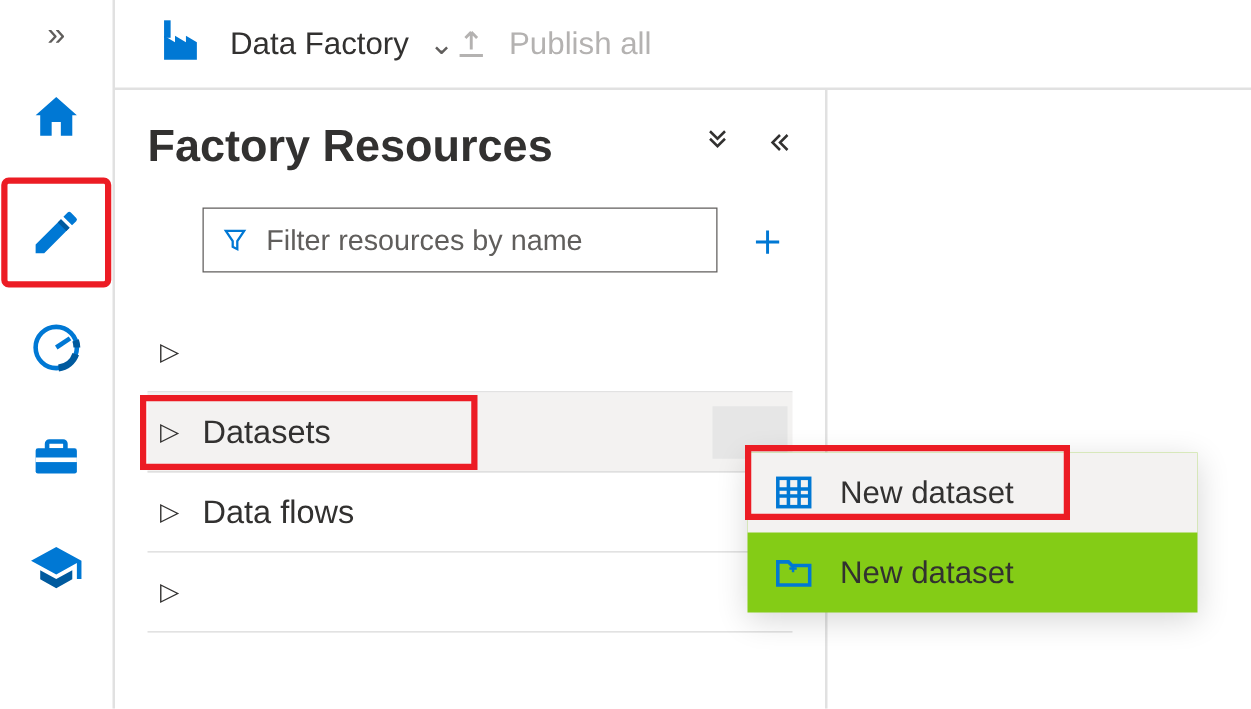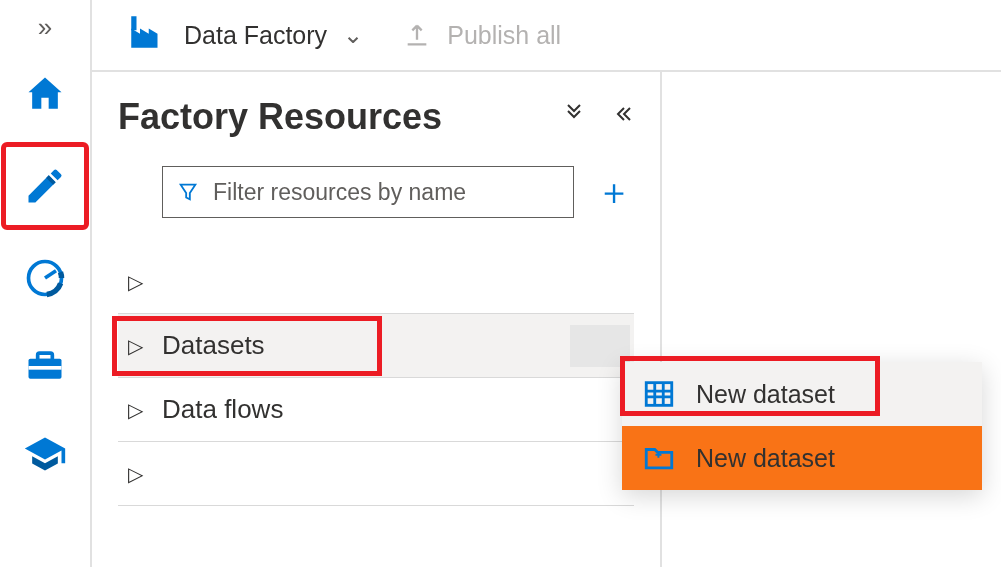--- a/index.html
+++ b/index.html
@@ -44,21 +44,20 @@
   }
 
   
   .main { flex:1; display:flex; flex-direction:column; }
 
   .topbar {
     height: 72px;
     border-bottom: 2px solid #e1e1e1;
     display:flex; align-items:center;
     padding: 0 20px 0 34px;
-    gap: 40px;
     font-size: 25px;
   }
   .tb-group { display:flex; align-items:center; gap:16px; }
   .tb-factory-icon svg { width:42px; height:42px; }
   .tb-link { color:#323130; }
   .tb-disabled { color:#b4b2b1;text-align:center; }
   .tb-chevron { color:#605e5c; font-size:24px; }
 
   .body { display:flex; flex:1; min-height:0; }
 
@@ -115,24 +114,24 @@
   .tree-highlight {
     position:absolute; inset:-5px -5px -5px -5px;
     border:5px solid #ec1c24;
     pointer-events:none;
     width: 270px; height: 60px; left:-6px; top:2px;
   }
 
   
   .context-menu {
     position:absolute;
-    left: 622px;
+    left: 598px;
     top: 362px;
     width: 360px;
-    background:#f97316;
+    background:#84cc16;
     box-shadow: 0 6px 24px rgba(0,0,0,.16);
     z-index: 50;
   }
   .ctx-item {
     height: 64px;
     display:flex; align-items:center;
     padding: 0 20px;
     gap: 20px;
     font-size: 25px;
     cursor:pointer;

